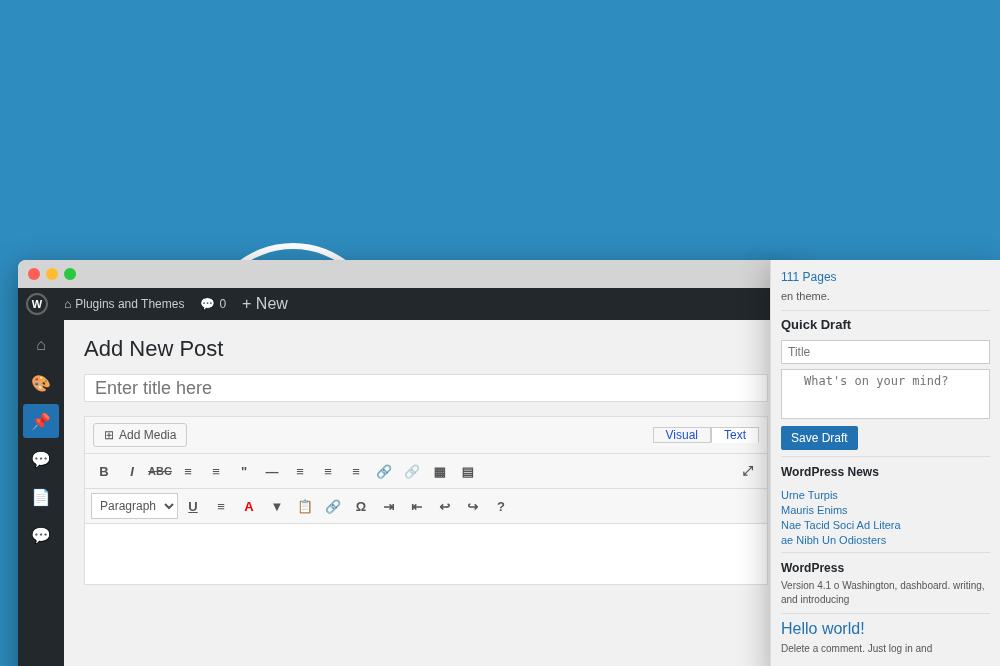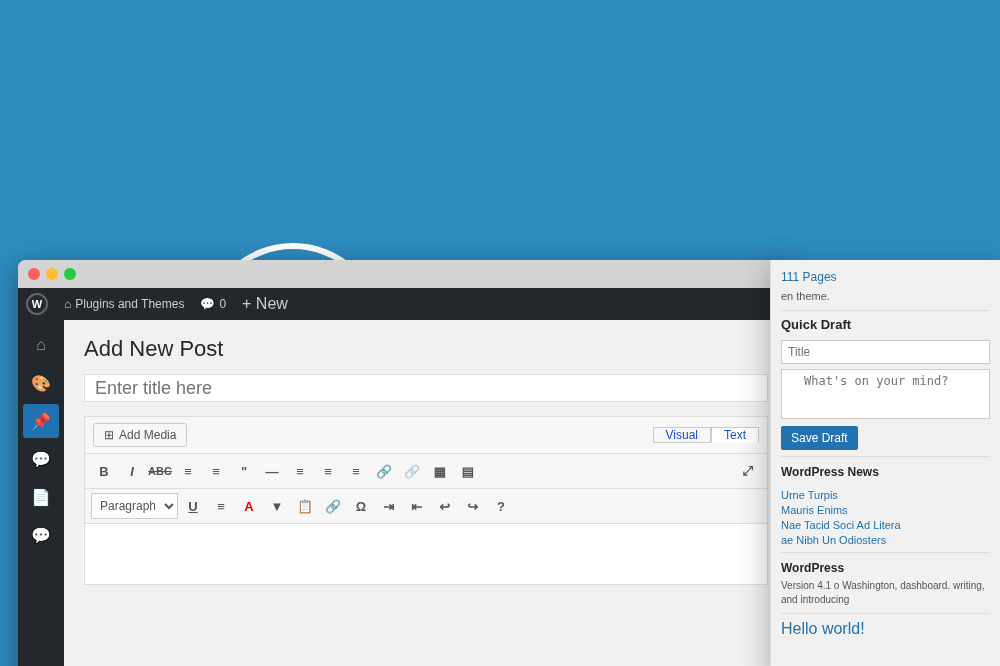--- a/index.html
+++ b/index.html
@@ -513,14 +513,15 @@
     </div>
 
     <hr class="divider-line">
 
     <div class="news-section-title">WordPress</div>
     <div class="news-text">Version 4.1 o Washington, dashboard. writing, and introducing</div>
 
     <hr class="divider-line">
 
     <div class="site-link">Hello world!</div>
+    <div class="news-text">Delete a comment. Just log in and</div>
   </div>
 </div>
 
 </body></html>

